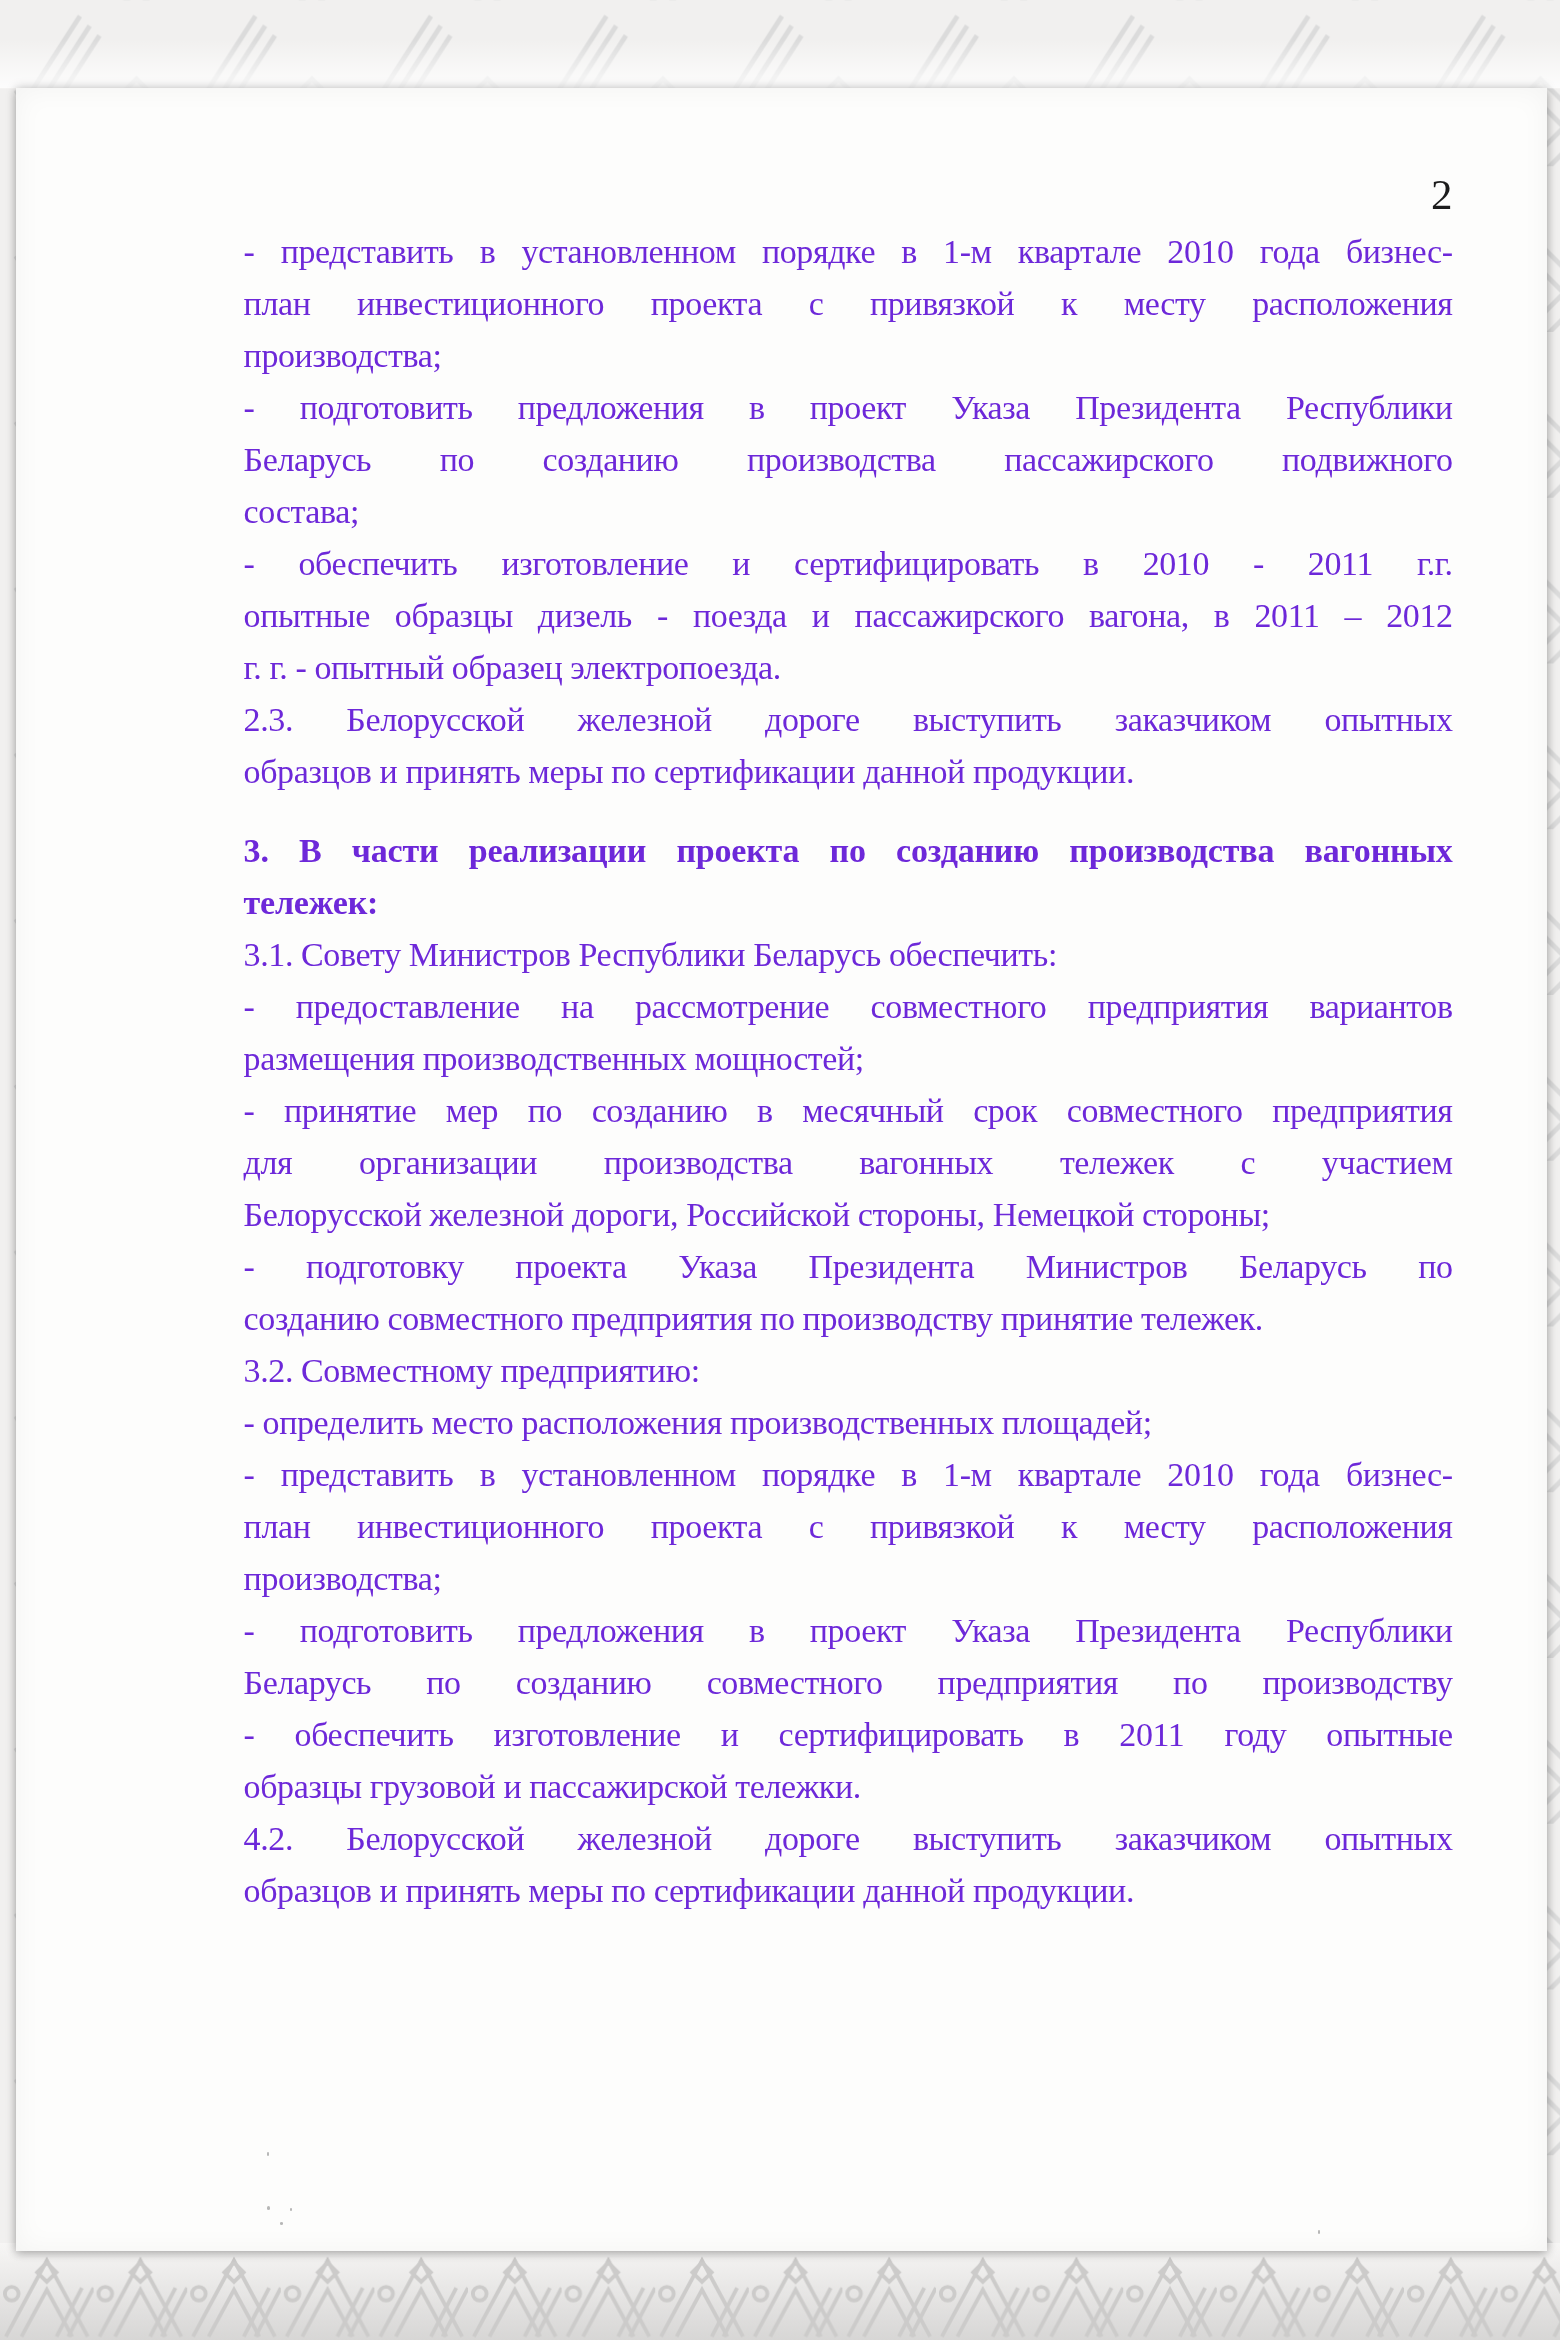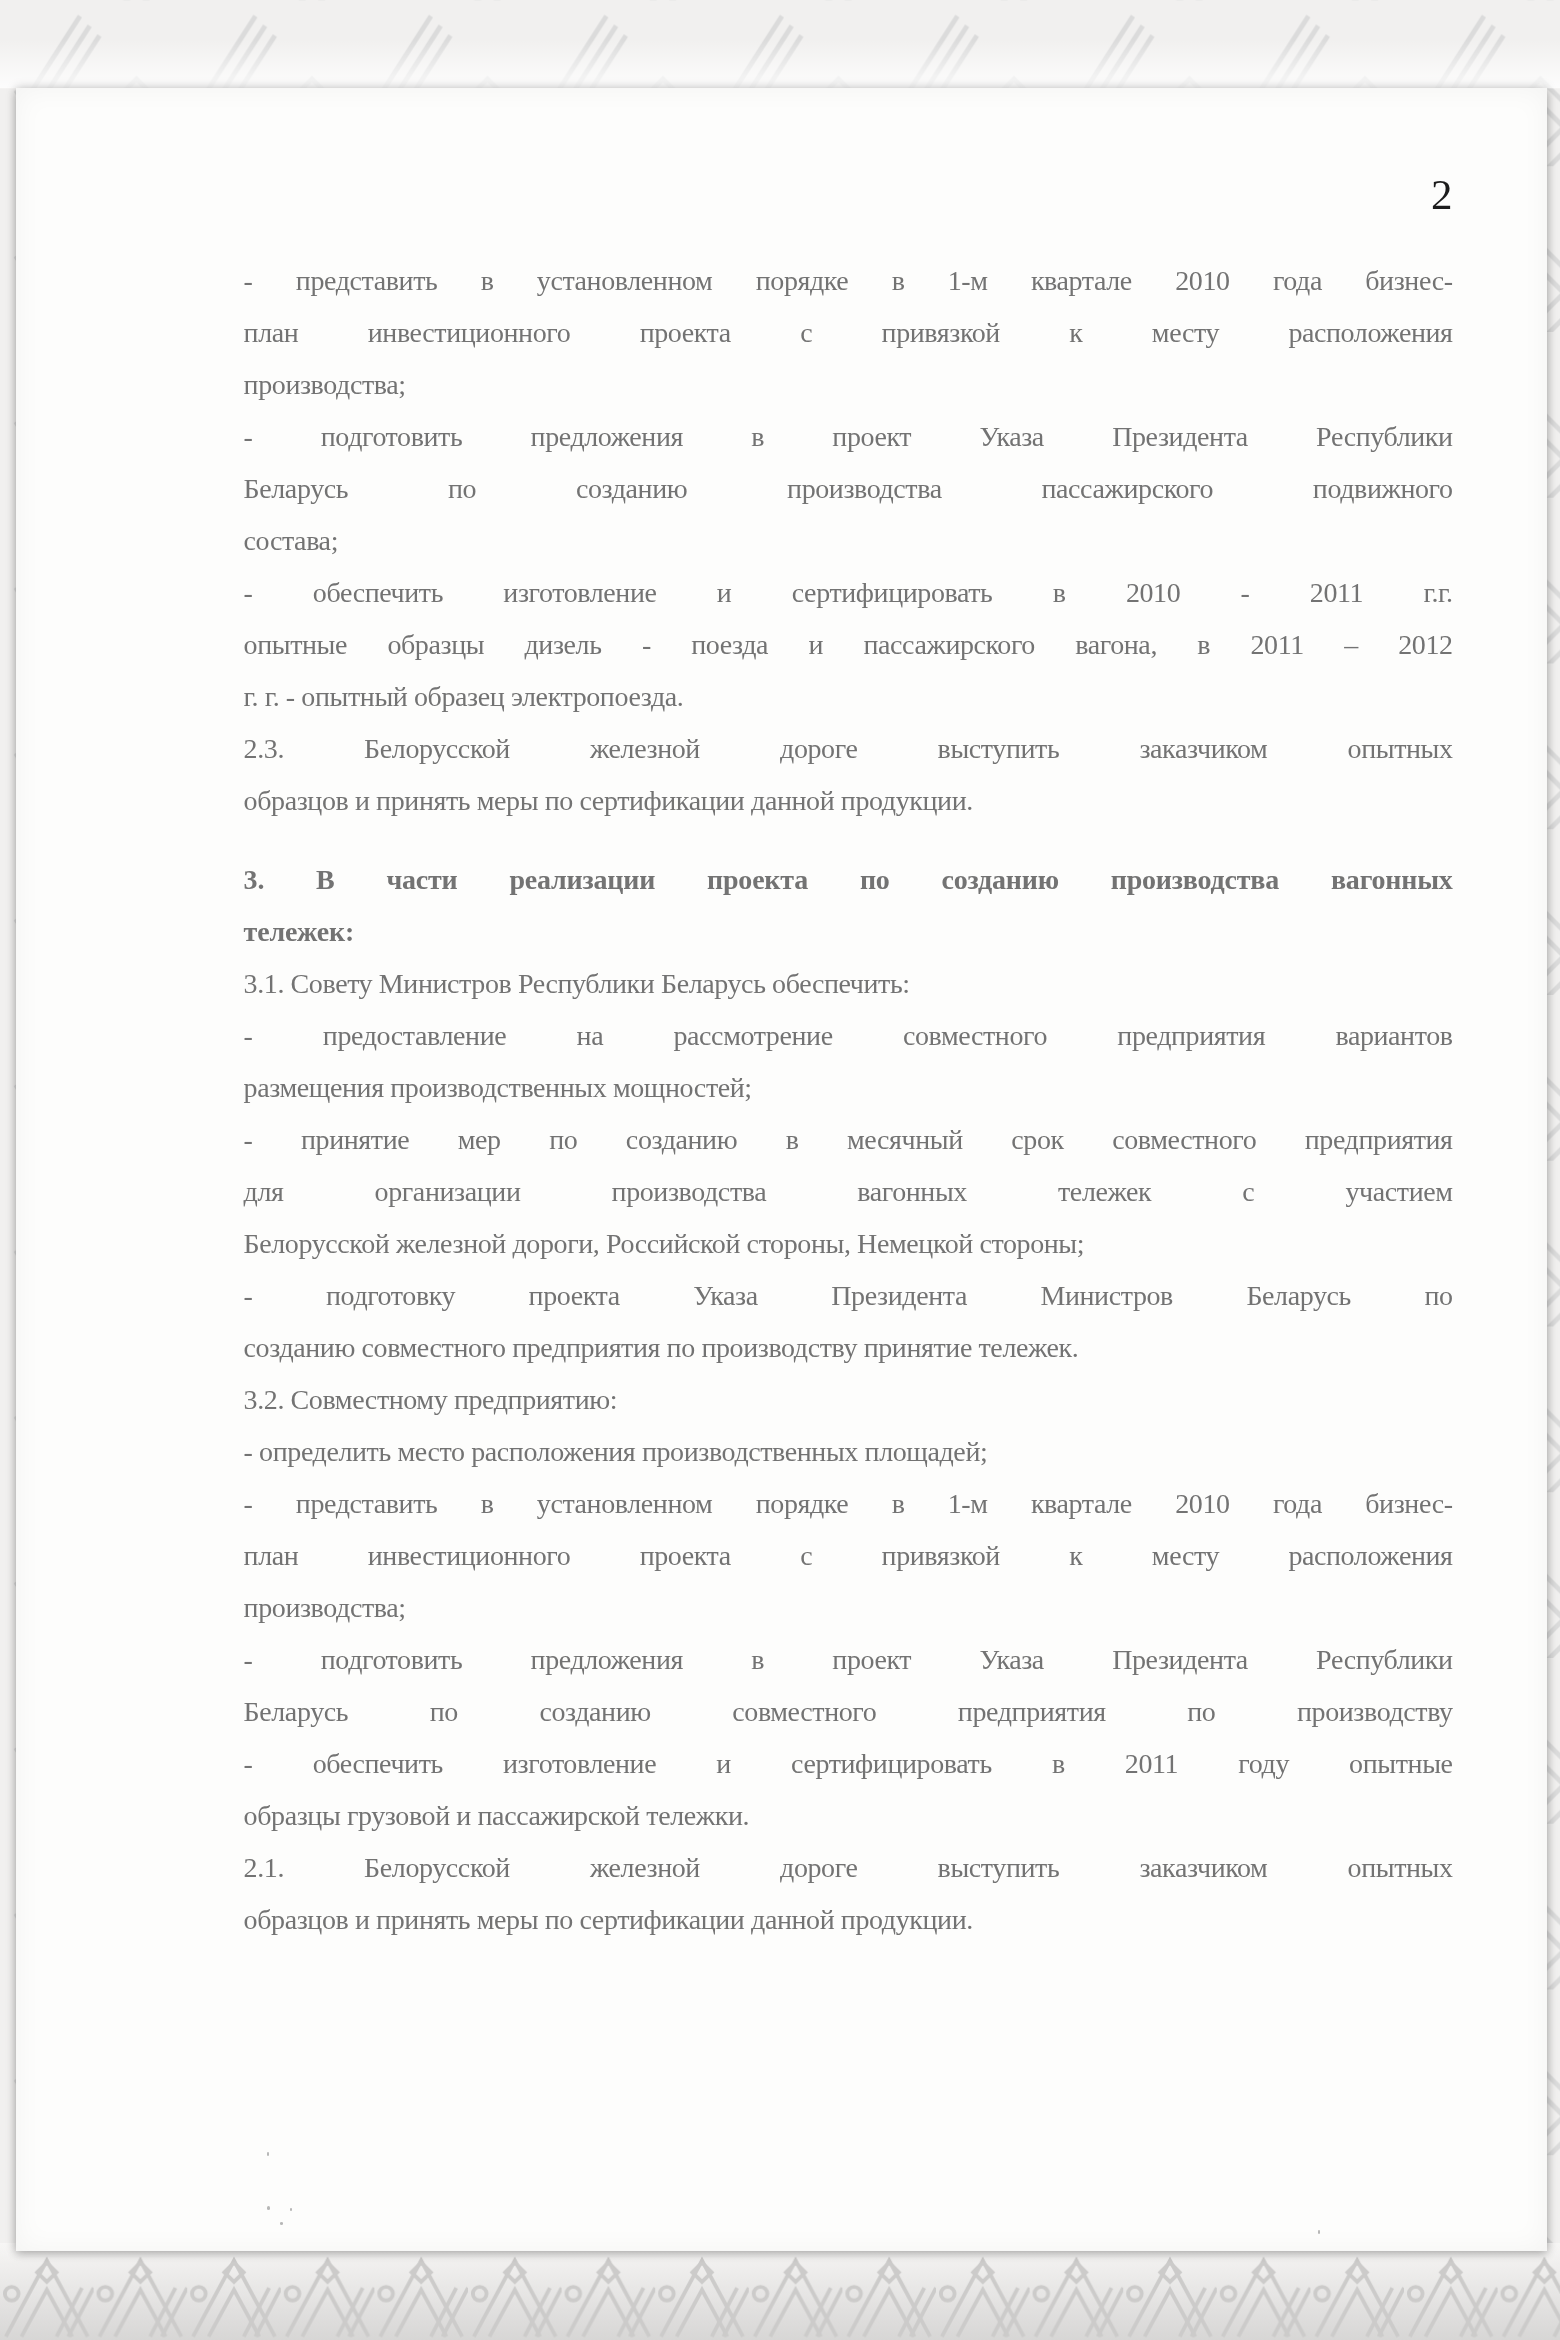--- a/index.html
+++ b/index.html
@@ -29,26 +29,26 @@
 
   .page-number {
     position: absolute;
     top: 82px; right: 94px;
     font-size: 43px;
     color: #1c1c1c;
   }
 
   .text-block {
     position: absolute;
-    left: 228px; top: 167px;
+    left: 228px; top: 138px;
     width: 1209px;
-    font-size: 28px;
+    font-size: 34px;
     line-height: 52px;
     letter-spacing: -0.4px;
-    color: #737373;
+    color: #6d28d9;
   }
   .para { margin: 0; }
   .para.heading { font-weight: bold; margin-top: 27px; letter-spacing: -0.2px; }
   .line { text-align: justify; text-align-last: justify; }
   .line.last { text-align-last: left; }
 
   .speck {
     position: absolute;
     background: #7d7d7d;
     border-radius: 50%;
@@ -158,21 +158,21 @@
         </div>
         <div class="para body">
           <div class="line">- подготовить предложения в проект Указа Президента Республики</div>
           <div class="line">Беларусь по созданию совместного предприятия по производству</div>
         </div>
         <div class="para body">
           <div class="line">- обеспечить изготовление и сертифицировать в 2011 году опытные</div>
           <div class="line last">образцы грузовой и пассажирской тележки.</div>
         </div>
         <div class="para body">
-          <div class="line">2.1. Белорусской железной дороге выступить заказчиком опытных</div>
+          <div class="line">4.2. Белорусской железной дороге выступить заказчиком опытных</div>
           <div class="line last">образцов и принять меры по сертификации данной продукции.</div>
         </div>
       </div>
 
     <div class="speck" style="left:251px; top:2064px; width:2.9px; height:3.9px;"></div>
     <div class="speck" style="left:251px; top:2118px; width:3.9px; height:3.9px;"></div>
     <div class="speck" style="left:274px; top:2120px; width:2.9px; height:2.9px;"></div>
     <div class="speck" style="left:264px; top:2134px; width:3.9px; height:2.9px;"></div>
     <div class="speck" style="left:1302px; top:2142px; width:2.9px; height:3.9px;"></div>
   </div>

